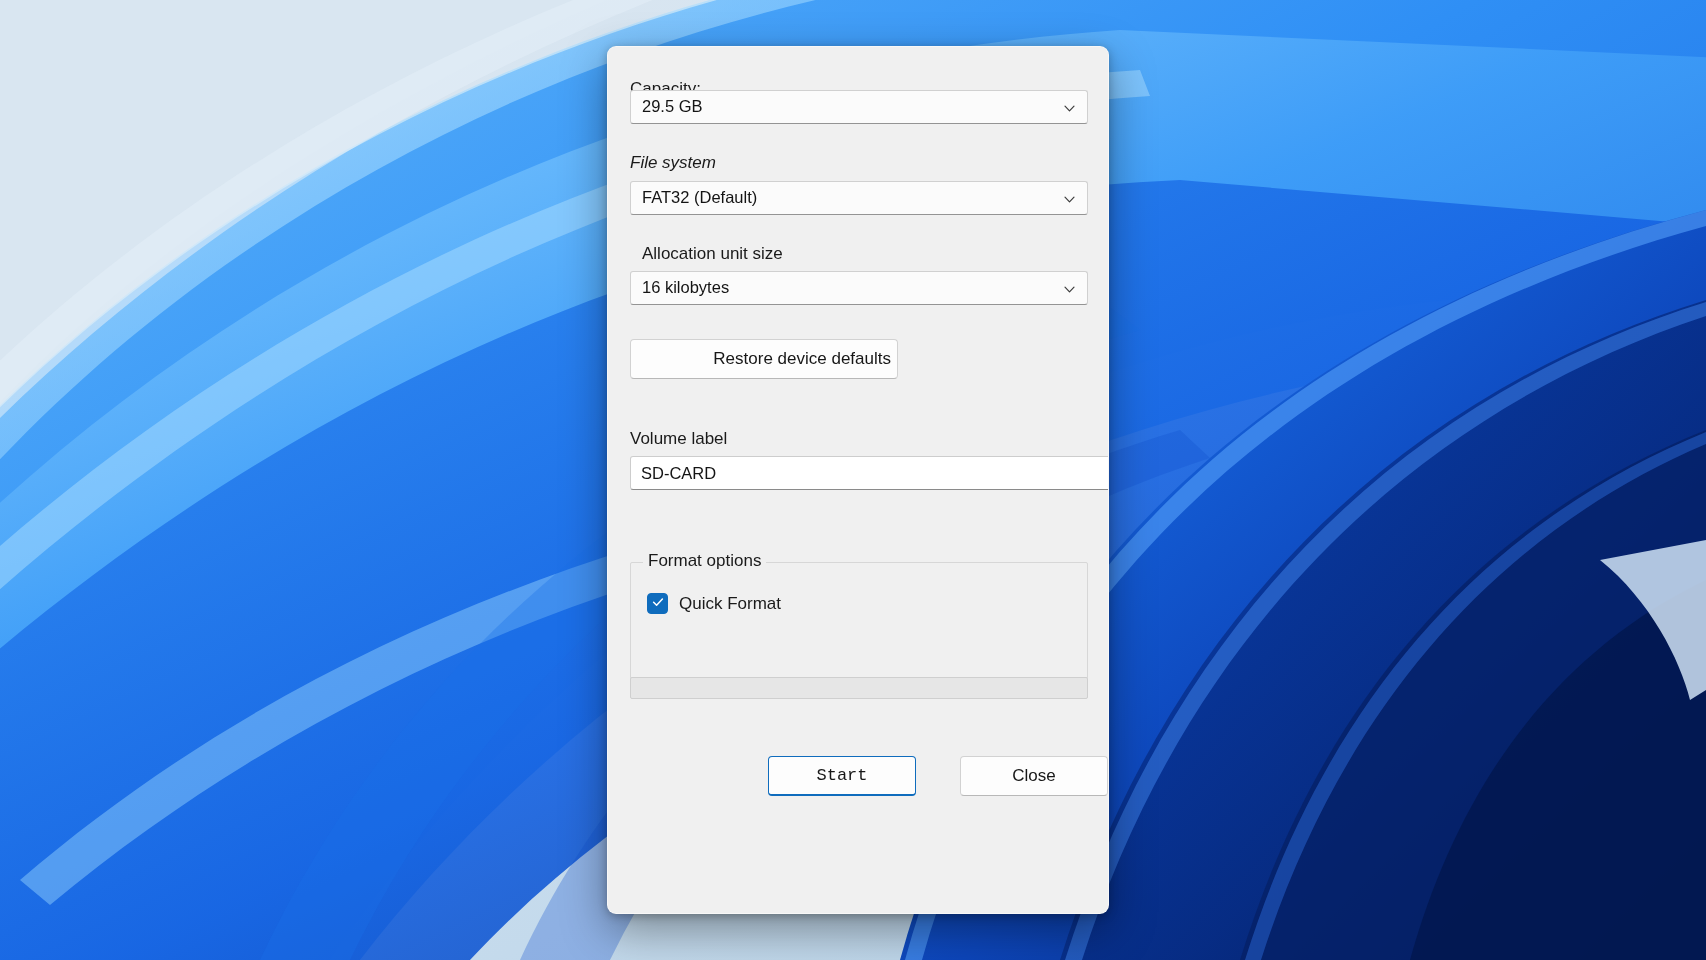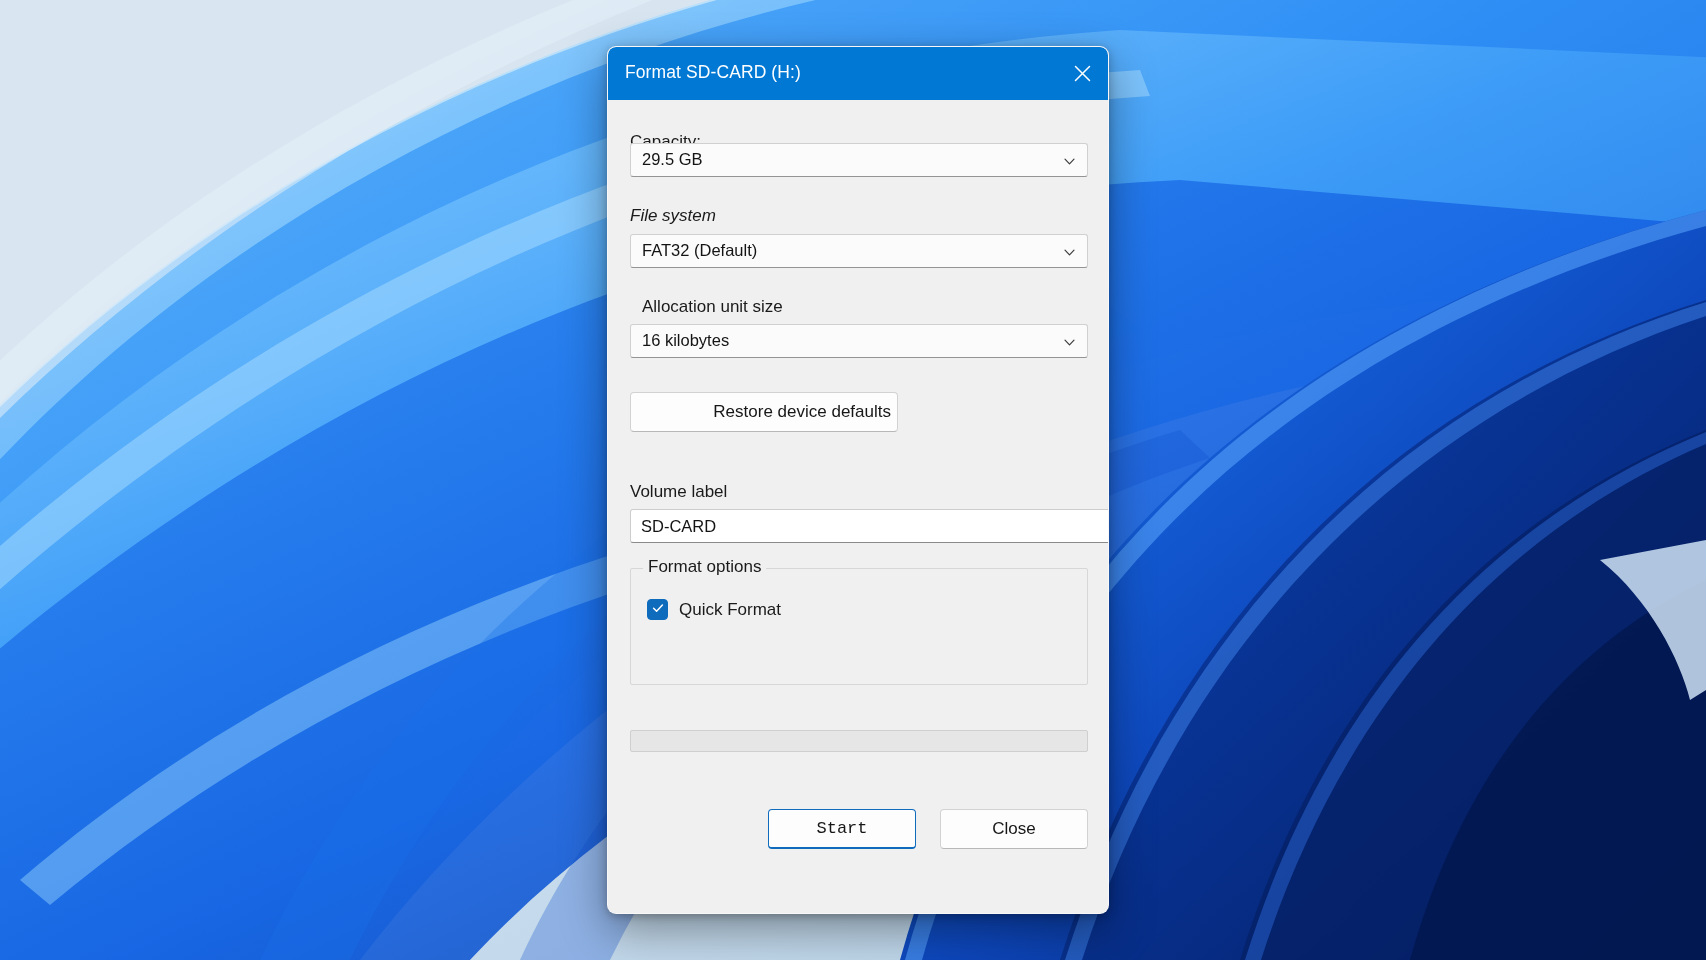--- a/index.html
+++ b/index.html
@@ -151,20 +151,21 @@
   
   #format-options-group {
     position: absolute;
     left: 22px;
     width: 458px;
     height: 117px;
     box-sizing: border-box;
     border: 1px solid #d7d7d7;
     border-radius: 2px;
     background: transparent;
+    margin-top: 47px;
   }
   #format-options-legend {
     position: absolute;
     left: 12px;
     top: -12px;
     background: #f0f0f0;
     padding: 0 5px;
     font-size: 17px;
     color: #1a1a1a;
     white-space: nowrap;
@@ -220,20 +221,21 @@
     cursor: pointer;
   }
   #start-button {
     border: 1px solid #0f6cbd;
     border-bottom-width: 2px;
     font-family: Liberation Mono, monospace;
   }
   #close-dialog-button {
     border: 1px solid #d2d2d2;
     border-bottom-color: #b8b8b8;
+    margin-left: 20px;
   }
 </style>
 </head>
 <body>
 
 <div id="desktop">
   <svg id="wallpaper-svg" viewBox="0 0 1706 960" preserveAspectRatio="none">
     <defs>
       <linearGradient id="sky" x1="0" y1="0" x2="0.8" y2="1">
         <stop offset="0" stop-color="#dde8f2"></stop>
@@ -295,30 +297,20 @@
     <path d="M -60 -60 L 760 -60 C 420 60 120 250 -60 470 Z" fill="#d9e6f1"></path>
     <path d="M -60 420 C 140 210 420 40 740 -60 L 820 -60 C 470 50 160 240 -60 480 Z" fill="#e4eef7" opacity="0.55"></path>
 
     <path d="M 260 960 C 420 620 720 400 1100 300 L 1140 330 C 780 430 500 650 350 960 Z" fill="#1b6fe8" opacity="0.35"></path>
     <path d="M 520 960 C 640 700 880 520 1180 430 L 1210 458 C 940 546 730 716 610 960 Z" fill="#0f51cc" opacity="0.3"></path>
   </svg>
 </div>
 
 <div id="dialog">
 
-  <div id="titlebar">
-    <div id="title-text">Format SD-CARD (H:)</div>
-    <button id="close-button" aria-label="Close">
-      <span>
-        <svg width="19" height="19" viewBox="0 0 19 19">
-          <path d="M2.5 2.5 L16.5 16.5 M16.5 2.5 L2.5 16.5" stroke="#ffffff" stroke-width="1.5" fill="none" stroke-linecap="round"></path>
-        </svg>
-      </span>
-    </button>
-  </div>
 
   <div id="dialog-body">
 
     <div class="field-label" style="left:22px; top:16px;margin-top:16px;">Capacity:</div>
     <button class="combo" style="top:43px;">
       <span class="combo-value">29.5 GB</span>
       <span class="chev">
         <svg width="13" height="13" viewBox="0 0 13 13">
           <path d="M2 4.2 L6.5 8.8 L11 4.2" stroke="#3c3c3c" stroke-width="1.2" fill="none" stroke-linecap="round" stroke-linejoin="round"></path>
         </svg>

